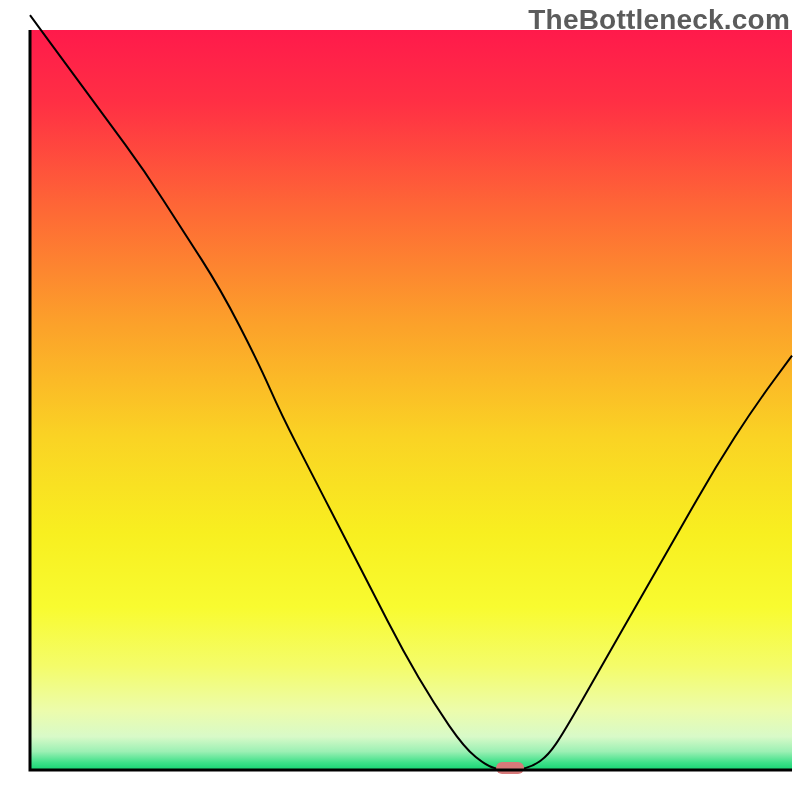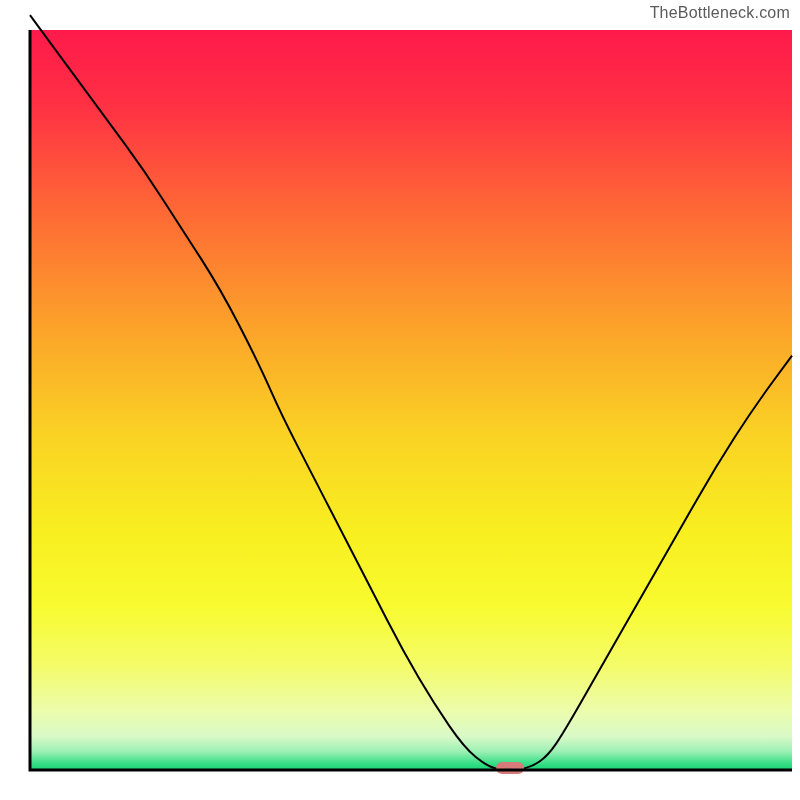--- a/index.html
+++ b/index.html
@@ -12,23 +12,23 @@
   }
   .chart-container {
     position: relative;
     width: 800px;
     height: 800px;
   }
   .watermark {
     position: absolute;
     top: 4px;
     right: 10px;
-    font-size: 16px;
+    font-size: 28px;
     color: #5b5b5b;
-    font-weight: 400;
+    font-weight: 700;
     letter-spacing: 0.2px;
     z-index: 20;
   }
   svg.chart {
     position: absolute;
     top: 0;
     left: 0;
     width: 800px;
     height: 800px;
   }

